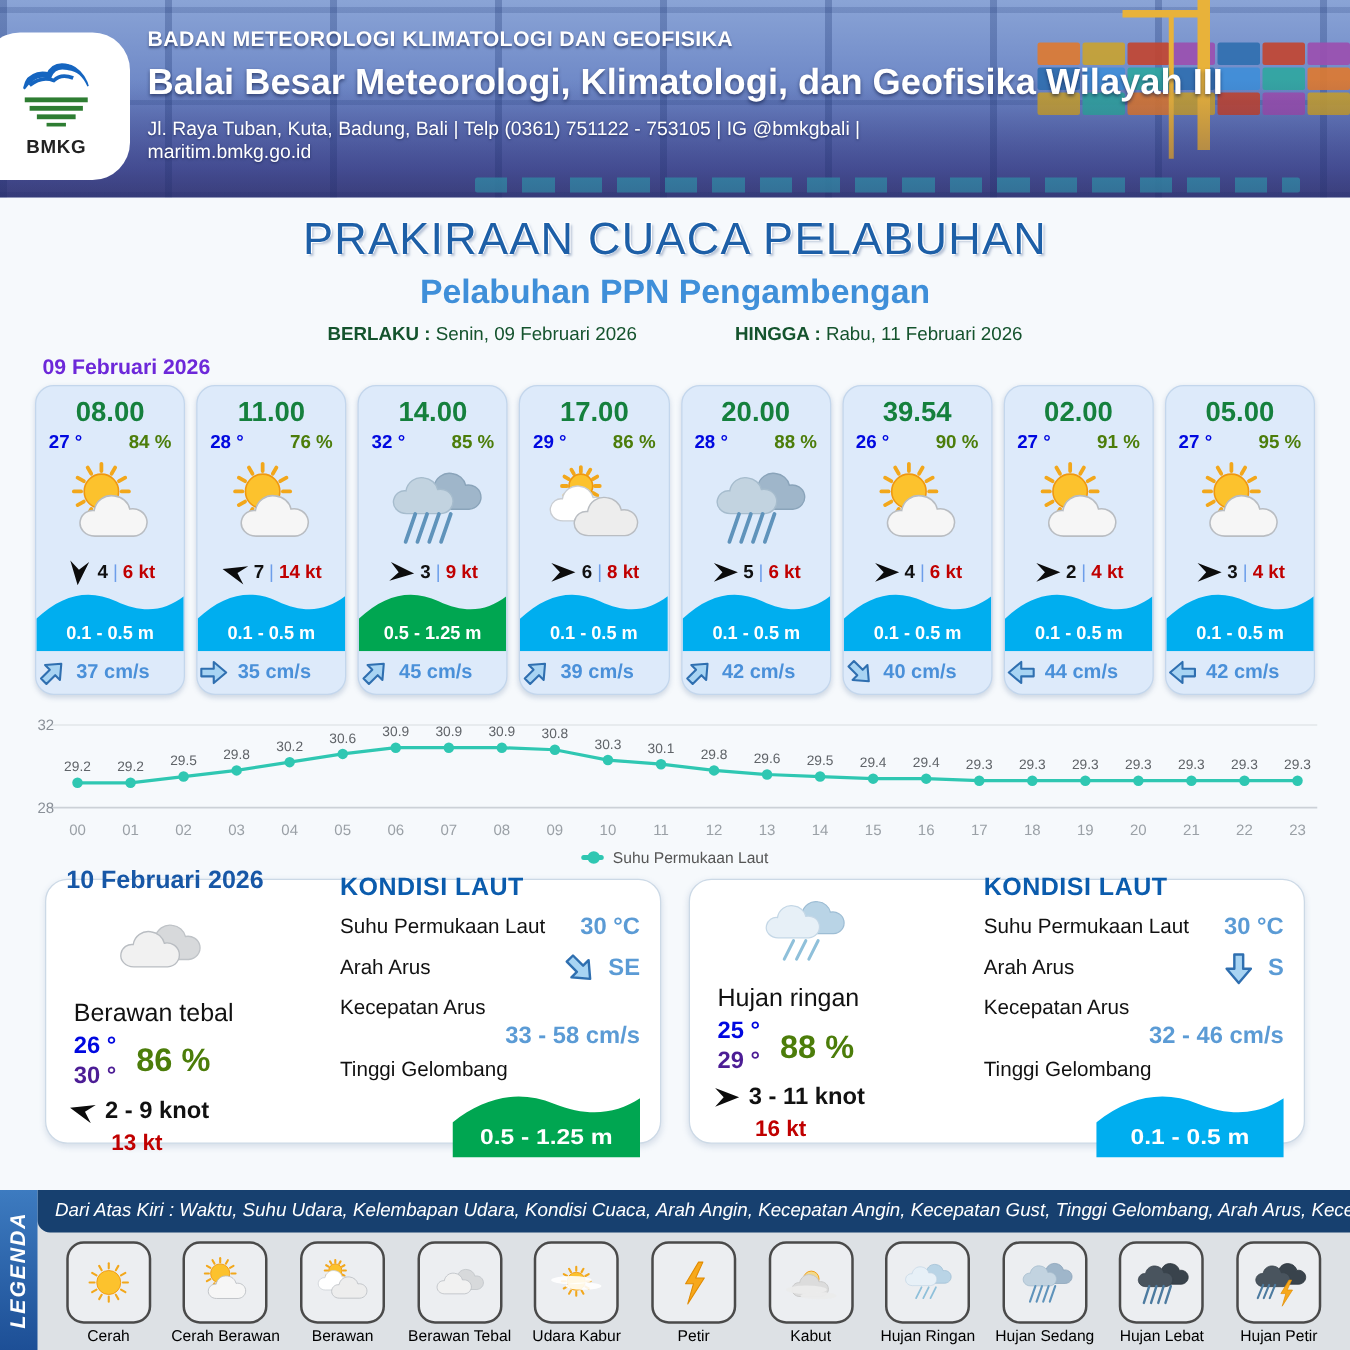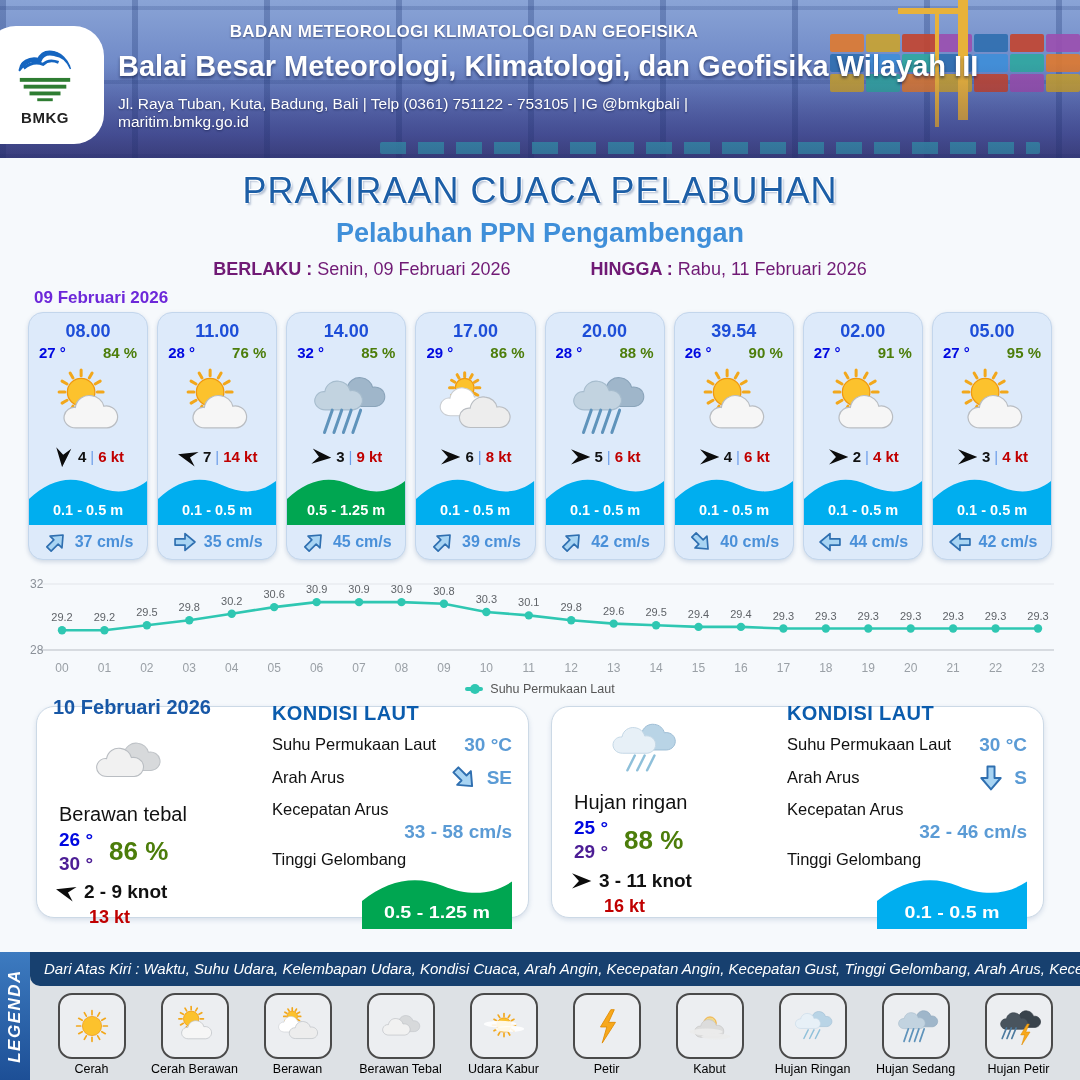--- a/index.html
+++ b/index.html
@@ -25,49 +25,49 @@
   .crane{position:absolute;right:112px;top:0;width:10px;height:120px;background:#e8b23a;box-shadow:-26px 10px 0 -3px #e8b23a;}
   .crane:after{content:"";position:absolute;top:8px;left:-60px;width:70px;height:6px;background:#e8b23a;}
   .seats{position:absolute;bottom:4px;left:380px;right:40px;height:12px;
     background:repeating-linear-gradient(90deg,#35b8c6 0 26px,transparent 26px 38px);border-radius:2px;opacity:.85;}
   .logo-pill{
     position:absolute;left:-14px;top:26px;width:118px;height:118px;background:#fff;
     border-radius:0 30px 30px 0;border-top-left-radius:30px;display:flex;flex-direction:column;align-items:center;justify-content:center;z-index:3;
   }
   .logo-pill .bmkg-label{font-size:15px;font-weight:bold;color:#222;margin-top:2px;letter-spacing:.5px;}
   .header-text{position:absolute;left:118px;top:22px;right:270px;color:#fff;z-index:2;}
-  .header-line1{font-size:17px;font-weight:bold;letter-spacing:.3px;text-shadow:0 1px 2px rgba(10,20,60,.55);text-align:center;}
+  .header-line1{font-size:17px;font-weight:bold;letter-spacing:.3px;text-shadow:0 1px 2px rgba(10,20,60,.55);}
   .header-line2{font-size:29px;font-weight:bold;margin-top:8px;text-shadow:0 2px 3px rgba(10,20,60,.6);white-space:nowrap;}
   .header-line3{font-size:15.5px;margin-top:12px;text-shadow:0 1px 2px rgba(10,20,60,.6);}
   
   .titleblock{text-align:center;padding-top:12px;}
   .main-title{font-size:36px;font-weight:normal;color:#1d5fa7;letter-spacing:1px;
     text-shadow:-1px -1px 0 #fff,1px -1px 0 #fff,-1px 1px 0 #fff,2px 2px 2px rgba(60,90,140,.35);}
   .sub-title{font-size:27px;font-weight:bold;color:#3f8fd9;margin-top:6px;}
-  .validity{margin-top:10px;font-size:18px;color:#701a75;}
+  .validity{margin-top:10px;font-size:15px;color:#14532d;}
   .validity b{font-weight:bold;}
   .validity .gap{display:inline-block;width:70px;}
   .date-label{margin:8px 0 4px 34px;text-align:left;font-size:17px;font-weight:bold;color:#6d28d9;}
   
   .cards-row{display:flex;gap:9px;margin:2px 28px 0 28px;}
   .hcard{
     flex:1;background:#ddeafa;border:1px solid #c3d6ec;border-radius:15px;
     box-shadow:0 2px 4px rgba(90,120,160,.25);height:246px;position:relative;overflow:hidden;
     display:flex;flex-direction:column;align-items:center;
   }
-  .hcard .time{font-size:18px;font-weight:bold;color:#1d4ed8;margin-top:8px;}
+  .hcard .time{font-size:22px;font-weight:bold;color:#15803d;margin-top:8px;}
   .hcard .th-row{width:100%;display:flex;justify-content:space-between;padding:2px 10px 0 10px;box-sizing:border-box;font-size:15px;font-weight:bold;}
   .hcard .temp{color:#0008e0;}
   .hcard .hum{color:#4c7d0a;}
   .hcard .wicon{height:92px;display:flex;align-items:center;justify-content:center;margin-top:-2px;}
   .hcard .wind-row{display:flex;align-items:center;gap:4px;font-size:15px;font-weight:bold;margin-top:-4px;}
   .hcard .wind-row .bar{color:#6d9eea;font-weight:normal;}
   .hcard .gust{color:#c00000;}
   .hcard .wavewrap{position:absolute;bottom:34px;left:0;right:0;height:52px;}
-  .hcard .curr-row{position:absolute;bottom:4px;left:0;right:0;display:flex;align-items:center;justify-content:center;gap:6px;font-size:16px;font-weight:bold;color:#4a90d9;}
+  .hcard .curr-row{position:absolute;bottom:4px;left:0;right:0;display:flex;align-items:center;justify-content:flex-start;gap:6px;font-size:16px;font-weight:bold;color:#4a90d9;}
   
   .chart-zone{margin:10px 26px 0 26px;}
   .chart-legend{display:flex;align-items:center;justify-content:center;gap:7px;font-size:12.5px;color:#555;margin-top:-2px;}
   .chart-legend .dot{width:18px;height:4px;border-radius:3px;position:relative;}
   .chart-legend .dot:after{content:"";position:absolute;left:5px;top:-3px;width:10px;height:10px;border-radius:50%;background:inherit;}
   
   .daily-row{display:flex;gap:22px;margin:10px 36px 0 36px;}
   .dcard{flex:1;background:#fff;border:1.5px solid #ccd9e6;border-radius:18px;box-shadow:0 2px 5px rgba(90,120,160,.2);height:212px;display:flex;padding:12px 16px;box-sizing:border-box;align-items:center;}
   .dcard .left{width:205px;display:flex;flex-direction:column;}
   .dcard .ddate{font-size:20px;font-weight:bold;color:#1757a6;}
@@ -877,20 +877,33 @@
             <line x1="67" y1="56" x2="58" y2="82" stroke="#5f93bb" stroke-width="3.5" stroke-linecap="round"></line>
           </svg>
         </div>
      <div class="ilabel">Hujan Sedang</div>
    </div>
    <div class="item">
      <div class="ibox">
           <svg viewBox="0 0 100 100" width="48" height="48">
             <path d="M 25 62 C 12 62 4 52 6 42 C 8 33 16 28 24 29 C 26 16 38 8 50 10 C 60 11 68 18 70 27 C 80 25 90 31 92 41 C 94 52 86 61 75 62 Z" transform="translate(34 12) scale(0.66)" fill="#39434c" stroke="#2c353d" stroke-width="2"></path>
             <path d="M 25 62 C 12 62 4 52 6 42 C 8 33 16 28 24 29 C 26 16 38 8 50 10 C 60 11 68 18 70 27 C 80 25 90 31 92 41 C 94 52 86 61 75 62 Z" transform="translate(8 16) scale(0.66)" fill="#49545e" stroke="#39434c" stroke-width="2"></path>
+            <line x1="30" y1="56" x2="21" y2="84" stroke="#4d7ba0" stroke-width="4" stroke-linecap="round"></line>
+            <line x1="42" y1="56" x2="33" y2="84" stroke="#4d7ba0" stroke-width="4" stroke-linecap="round"></line>
+            <line x1="54" y1="56" x2="45" y2="84" stroke="#4d7ba0" stroke-width="4" stroke-linecap="round"></line>
+            <line x1="66" y1="56" x2="57" y2="84" stroke="#4d7ba0" stroke-width="4" stroke-linecap="round"></line>
+          </svg>
+        </div>
+     <div class="ilabel">Hujan Lebat</div>
+   </div>
+   <div class="item">
+     <div class="ibox">
+          <svg viewBox="0 0 100 100" width="48" height="48">
+            <path d="M 25 62 C 12 62 4 52 6 42 C 8 33 16 28 24 29 C 26 16 38 8 50 10 C 60 11 68 18 70 27 C 80 25 90 31 92 41 C 94 52 86 61 75 62 Z" transform="translate(34 12) scale(0.66)" fill="#39434c" stroke="#2c353d" stroke-width="2"></path>
+            <path d="M 25 62 C 12 62 4 52 6 42 C 8 33 16 28 24 29 C 26 16 38 8 50 10 C 60 11 68 18 70 27 C 80 25 90 31 92 41 C 94 52 86 61 75 62 Z" transform="translate(8 16) scale(0.66)" fill="#49545e" stroke="#39434c" stroke-width="2"></path>
             <line x1="24" y1="54" x2="15" y2="76" stroke="#4d7ba0" stroke-width="3.5" stroke-linecap="round"></line>
             <line x1="34" y1="54" x2="25" y2="76" stroke="#4d7ba0" stroke-width="3.5" stroke-linecap="round"></line>
             <line x1="44" y1="54" x2="35" y2="76" stroke="#4d7ba0" stroke-width="3.5" stroke-linecap="round"></line>
             <polygon points="20,0 2,30 13,30 5,58 28,22 16,22 26,0" transform="translate(52 46) scale(0.75)" fill="#f7a81b" stroke="#e08a00" stroke-width="1.5" stroke-linejoin="round"></polygon>
           </svg>
         </div>
      <div class="ilabel">Hujan Petir</div>
    </div>
     </div>
 </div>

